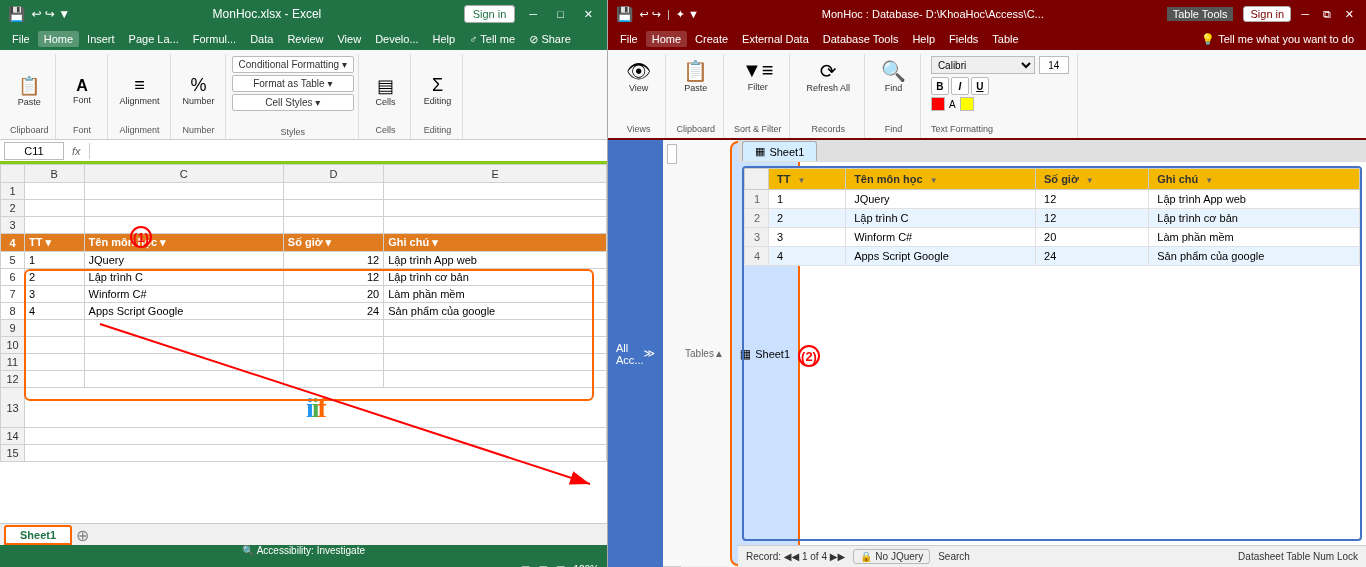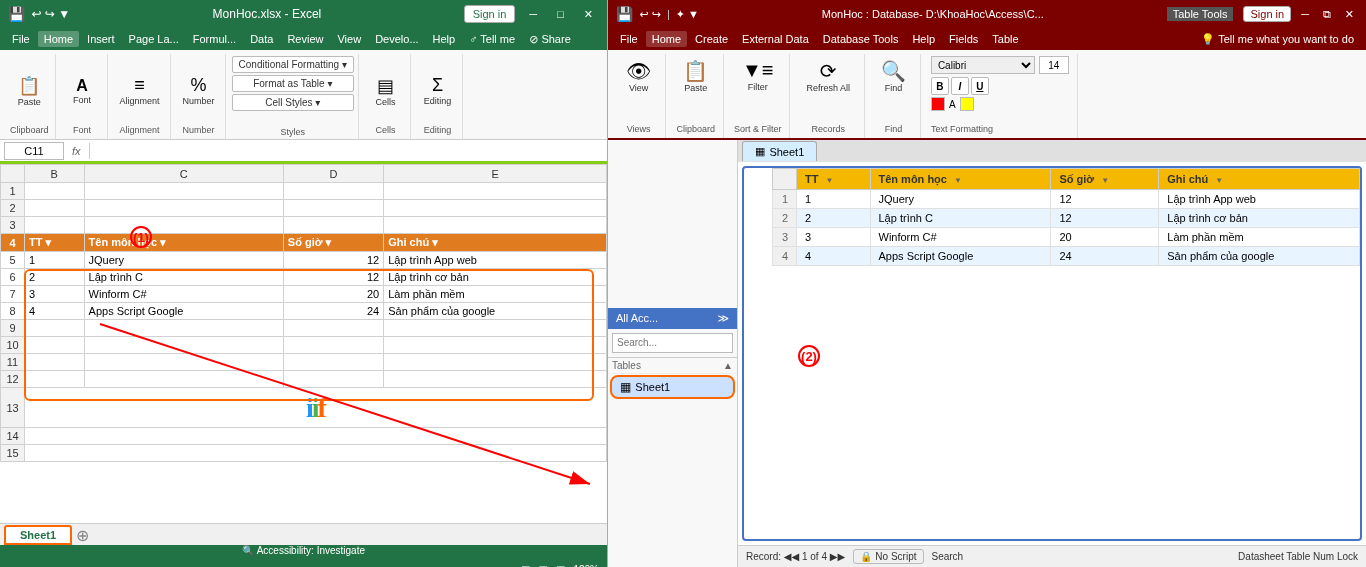--- a/index.html
+++ b/index.html
@@ -84,37 +84,37 @@
     .font-size-box { width: 30px; height: 18px; font-size: 10px; border: 1px solid #bbb; padding: 0 2px; text-align: center; }
     .text-format-btns { display: flex; gap: 2px; }
     .fmt-btn { width: 18px; height: 18px; font-size: 10px; font-weight: bold; border: 1px solid #bbb; background: #fff; cursor: pointer; display: flex; align-items: center; justify-content: center; border-radius: 2px; }
     .color-row { display: flex; align-items: center; gap: 4px; margin-top: 2px; }
     .color-swatch { width: 14px; height: 14px; border: 1px solid #bbb; cursor: pointer; }
 
     
     .access-main { flex: 1; display: flex; overflow: hidden; }
 
     
-    .nav-pane { width: 130px; background: #f8f8f8; border-right: 1px solid #ccc; display: flex; flex-direction: column; justify-content: center; }
+    .nav-pane { width: 130px; background: #f8f8f8; border-right: 1px solid #ccc; display: flex; flex-direction: row; }
     .nav-header { background: #4472c4; color: #fff; padding: 4px 8px; font-size: 11px; display: flex; align-items: center; justify-content: space-between; }
     .nav-search { padding: 4px; border-bottom: 1px solid #ccc; }
     .nav-search input { width: 100%; height: 20px; font-size: 10px; border: 1px solid #bbb; padding: 0 4px; }
     .nav-section { padding: 2px 4px; font-size: 10px; color: #666; border-bottom: 1px solid #eee; display: flex; justify-content: space-between; align-items: center; }
     .nav-item { padding: 3px 8px; font-size: 11px; display: flex; align-items: center; gap: 4px; cursor: pointer; border-radius: 3px; margin: 1px 2px; }
     .nav-item.active { background: #cce0ff; border: 2px solid #ff6600; border-radius: 8px; }
     .nav-item-icon { font-size: 12px; }
 
     
     .access-content { flex: 1; display: flex; flex-direction: column; overflow: hidden; }
 
     
     .access-table-tab { height: 22px; background: #e0e0e0; display: flex; align-items: center; padding: 0 4px; }
     .table-tab-item { height: 20px; padding: 0 12px; background: #d4edff; border: 1px solid #aaa; border-bottom: none; font-size: 11px; cursor: pointer; border-radius: 3px 3px 0 0; display: flex; align-items: center; gap: 4px; }
 
-    .access-table-wrapper { flex: 1; overflow: auto; border: 2px solid #4472c4; margin: 4px; border-radius: 4px; padding-left: 28px; }
+    .access-table-wrapper { flex: 1; overflow: auto; border: 2px solid #4472c4; margin: 4px; border-radius: 4px; }
     .access-data-table { width: 100%; border-collapse: collapse; }
     .access-data-table th { background: #f5b800; color: #333; font-weight: bold; font-size: 11px; padding: 4px 8px; border: 1px solid #ccc; text-align: left; position: relative; }
     .access-data-table th .sort-arrow { font-size: 8px; color: #666; margin-left: 4px; }
     .access-data-table td { font-size: 11px; padding: 3px 8px; border: 1px solid #e0e0e0; }
     .access-data-table tr:nth-child(odd) td { background: #fff; }
     .access-data-table tr:nth-child(even) td { background: #e8f4ff; }
     .access-data-table tr:last-child td { background: #e8f4ff; }
     .row-num-cell { background: #f0f0f0 !important; color: #666; text-align: right; width: 24px; }
 
     
@@ -567,21 +567,21 @@
             </tbody>
           </table>
         </div>
 
         <div style="position:relative;">
           <div class="label-circle" style="position:absolute;top:-200px;left:60px;">(2)</div>
         </div>
 
         <div class="access-statusbar">
           <span>Record: ◀◀  1 of 4  ▶▶</span>
-          <span style="border:1px solid #bbb;padding:1px 6px;border-radius:3px;">🔒 No Script</span>
+          <span style="border:1px solid #bbb;padding:1px 6px;border-radius:3px;">🔒 No JQuery</span>
           <span>Search</span>
           <div class="access-status-right">
             <span>Datasheet Table</span>
             <span>Num Lock</span>
           </div>
         </div>
       </div>
     </div>
   </div>
 </div>

